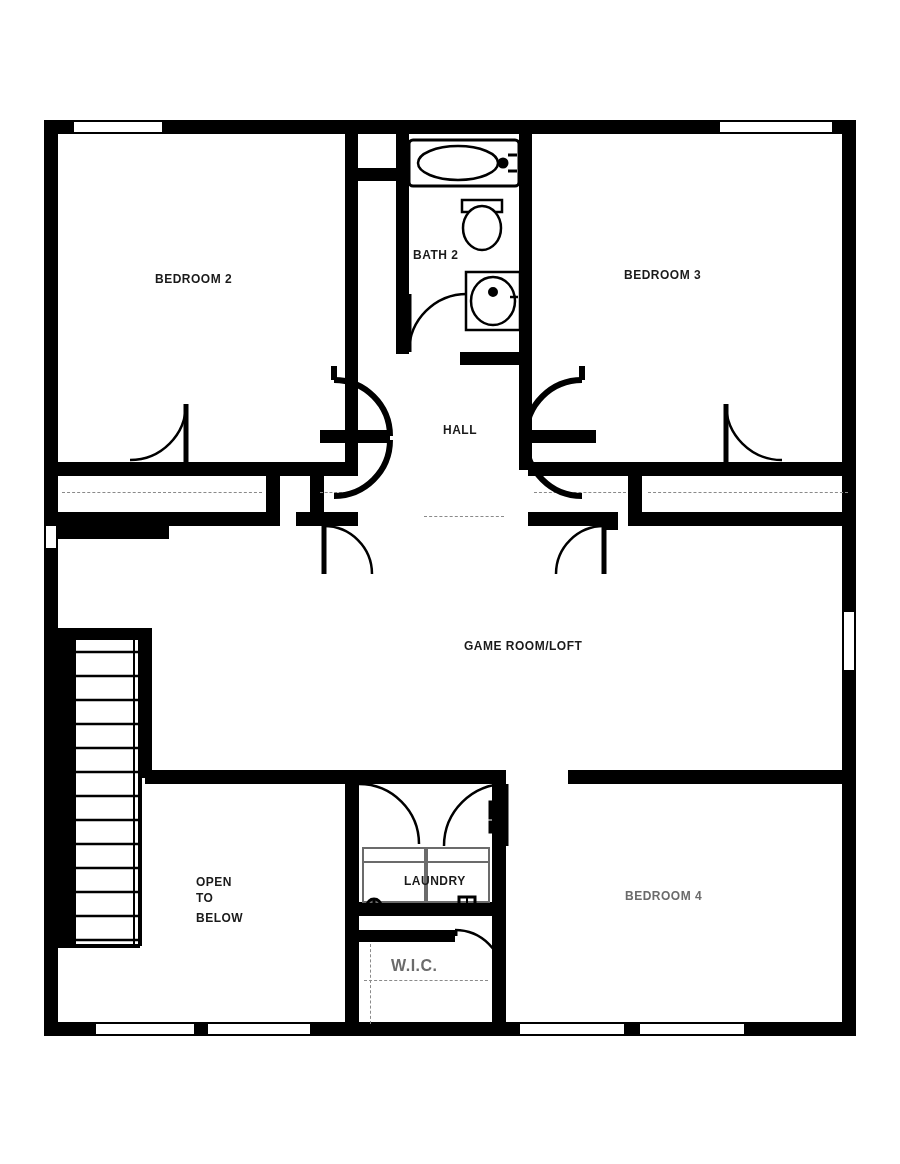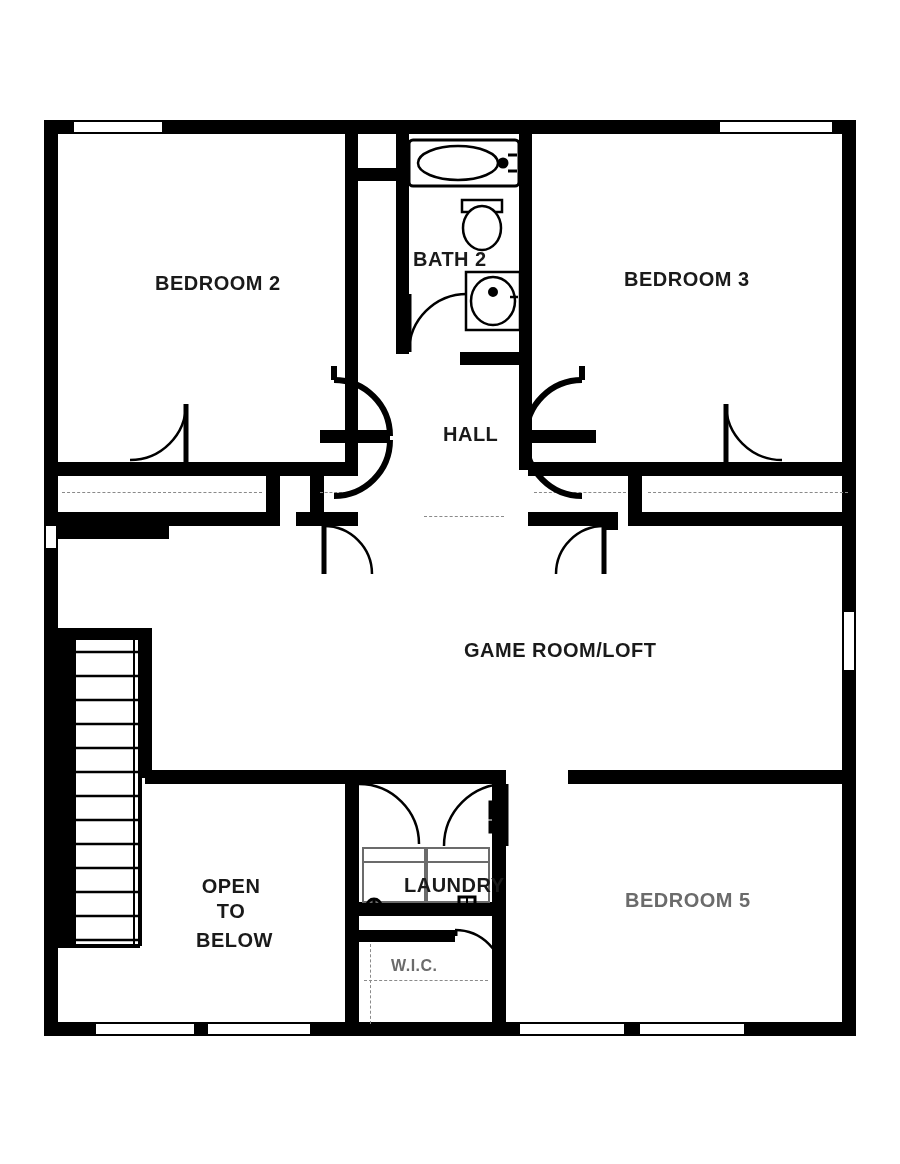--- a/index.html
+++ b/index.html
@@ -25,27 +25,27 @@
   .white {
     position: absolute;
     background: #ffffff;
   }
   .label {
     position: absolute;
     font-weight: bold;
     color: #1a1a1a;
     letter-spacing: 0.5px;
     white-space: nowrap;
-    font-size: 20px;
+    font-size: 12px;
   }
   .label.grey {
     color: #6b6b6b;
   }
   .label.center {
-    text-align: center;
+    text-align: left;
   }
   .dash-h {
     position: absolute;
     border-top: 1.5px dashed #8a8a8a;
   }
   .dash-v {
     position: absolute;
     border-left: 1.5px dashed #8a8a8a;
   }
   svg.overlay {
@@ -221,21 +221,21 @@
       <line x1="76" y1="946" x2="140" y2="946" stroke="#000" stroke-width="4"></line>
     </g>
   </svg>
 
   <div class="label" style="left:155px; top:272px;">BEDROOM 2</div>
   <div class="label" style="left:413px; top:248px;">BATH 2</div>
   <div class="label" style="left:624px; top:268px;">BEDROOM 3</div>
   <div class="label" style="left:443px; top:423px;">HALL</div>
   <div class="label" style="left:464px; top:639px;">GAME ROOM/LOFT</div>
   <div class="label" style="left:404px; top:874px;">LAUNDRY</div>
-  <div class="label grey" style="left:625px; top:889px;">BEDROOM 5</div>
+  <div class="label grey" style="left:625px; top:889px;">BEDROOM 4</div>
   <div class="label grey" style="left:391px; top:957px; font-size:16px;">W.I.C.</div>
 
   <div style="position:absolute; left:196px; top:875px; text-align:center; width:70px;">
     <div class="label center" style="position:static;">OPEN</div>
     <div class="label center" style="position:static; margin-top:2px;">TO</div>
     <div class="label center" style="position:static; margin-top:6px;">BELOW</div>
   </div>
 
 </div>
 

